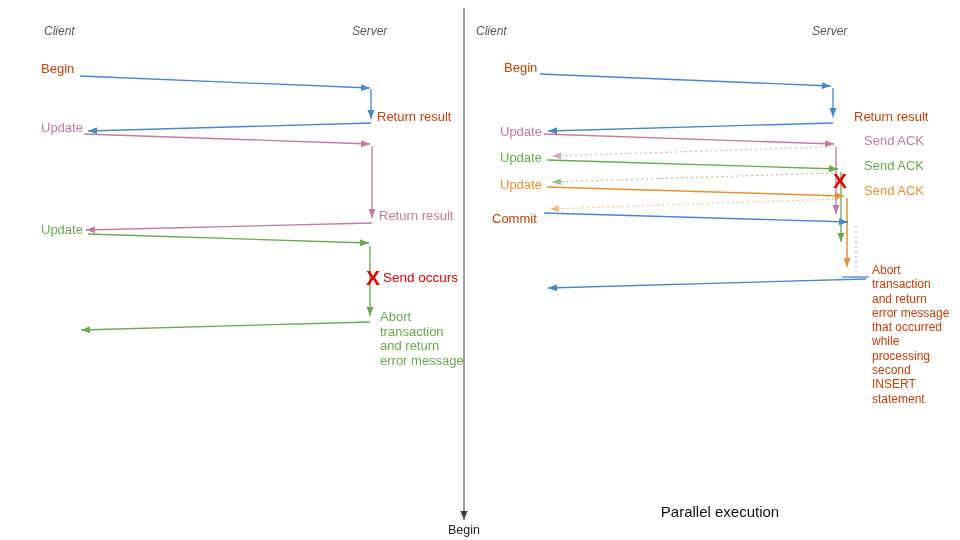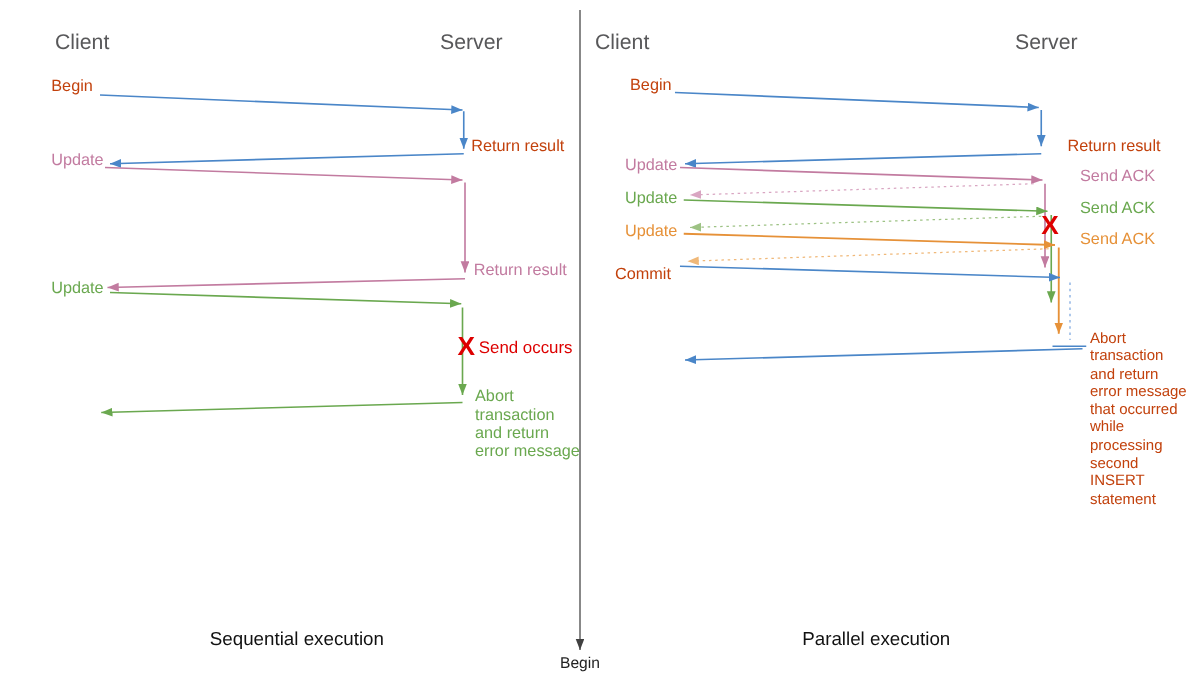--- a/index.html
+++ b/index.html
@@ -1,21 +1,21 @@
 <!DOCTYPE html>
 <html><head>
 <meta charset="utf-8">
 <style>
   html,body{margin:0;padding:0;background:#ffffff;}
   #stage{
     position:relative;width:960px;height:540px;background:#ffffff;overflow:hidden;
     font-family:"Liberation Sans", sans-serif;
   }
   .lbl{position:absolute;font-size:13px;white-space:nowrap;line-height:1.1;}
-  .hdr{font-size:17px;color:#58585a;}
+  .hdr{font-size:12px;font-style:italic;color:#58585a;}
   .blue{color:#c2410c;}
   .pink{color:#c27ba0;}
   .green{color:#6aa84f;}
   .orange{color:#e69138;}
   .red{color:#dd0000;}
   .errx{font-weight:bold;font-size:21px;color:#dd0000;}
   .wrapblock{white-space:pre-line;}
   .caption{font-size:15px;color:#111;text-align:center;white-space:nowrap;}
   .timelbl{font-size:12.5px;color:#222;text-align:center;}
   svg{position:absolute;left:0;top:0;}
@@ -116,21 +116,20 @@
   <div class="lbl blue" style="left:377px;top:110px;">Return result</div>
   <div class="lbl pink" style="left:41px;top:121px;">Update</div>
   <div class="lbl pink" style="left:379px;top:209px;">Return result</div>
   <div class="lbl green" style="left:41px;top:223px;">Update</div>
   <div class="lbl errx" style="left:366px;top:266px;">X</div>
   <div class="lbl red" style="left:383px;top:271px;font-size:13.5px;">Send occurs</div>
   <div class="lbl green wrapblock" style="left:380px;top:310px;width:95px;line-height:14.5px;">Abort
 transaction
 and return
 error message</div>
-  <div class="lbl caption" style="left:150px;top:504px;width:175px;">Sequential execution</div>
 
   <div class="lbl hdr" style="left:476px;top:25px;">Client</div>
   <div class="lbl hdr" style="left:812px;top:25px;">Server</div>
 
   <div class="lbl blue" style="left:504px;top:61px;">Begin</div>
   <div class="lbl blue" style="left:854px;top:110px;">Return result</div>
   <div class="lbl pink" style="left:500px;top:125px;">Update</div>
   <div class="lbl pink" style="left:864px;top:134px;">Send ACK</div>
   <div class="lbl green" style="left:500px;top:151px;">Update</div>
   <div class="lbl green" style="left:864px;top:159px;">Send ACK</div>
@@ -141,17 +140,17 @@
   <div class="lbl blue wrapblock" style="left:872px;top:263px;width:88px;font-size:12px;line-height:14.3px;">Abort
 transaction
 and return
 error message
 that occurred
 while
 processing
 second
 INSERT
 statement</div>
-  <div class="lbl caption" style="left:635px;top:504px;width:132px;">Parallel execution</div>
+  <div class="lbl caption" style="left:654px;top:504px;width:132px;">Parallel execution</div>
 
   <div class="lbl timelbl" style="left:440px;top:524px;width:48px;">Begin</div>
 
 </div>
 
 </body></html>

